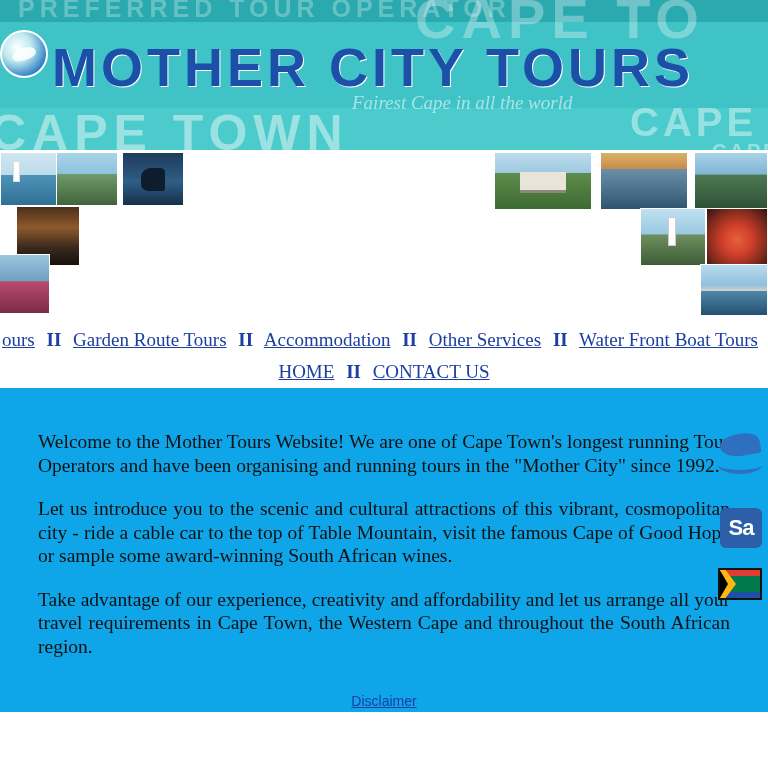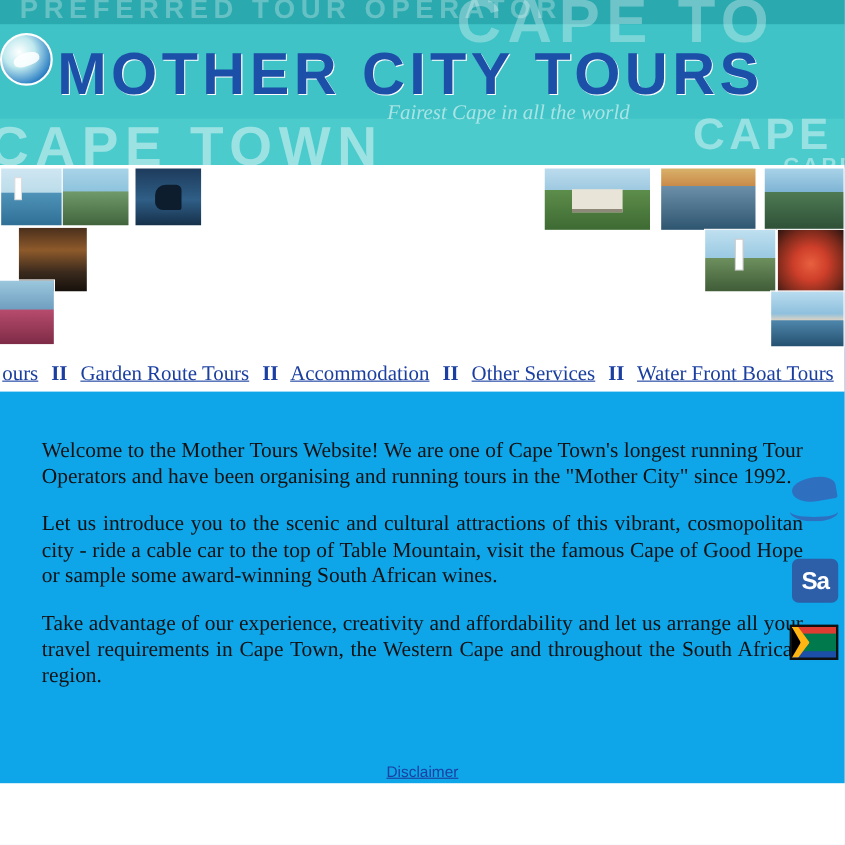--- a/index.html
+++ b/index.html
@@ -339,20 +339,25 @@
       <span class="navlink">ours</span>
       <span class="navsep">II</span>
       <span class="navlink">Garden Route Tours</span>
       <span class="navsep">II</span>
       <span class="navlink">Accommodation</span>
       <span class="navsep">II</span>
       <span class="navlink">Other Services</span>
       <span class="navsep">II</span>
       <span class="navlink">Water Front Boat Tours</span>
     </div>
+    <div class="navrow row2">
+      <span class="navlink">HOME</span>
+      <span class="navsep">II</span>
+      <span class="navlink">CONTACT US</span>
+    </div>
   </div>
 
   <div class="content">
     <p class="para">Welcome to the Mother Tours Website! We are one of Cape Town's longest running Tour Operators and have been organising and running tours in the "Mother City" since 1992.</p>
     <p class="para">Let us introduce you to the scenic and cultural attractions of this vibrant, cosmopolitan city - ride a cable car to the top of Table Mountain, visit the famous Cape of Good Hope or sample some award-winning South African wines.</p>
     <p class="para">Take advantage of our experience, creativity and affordability and let us arrange all your travel requirements in Cape Town, the Western Cape and throughout the South African region.</p>
   </div>
 
   <div class="badge badge-dolphin">
     <div class="d-body"></div>

